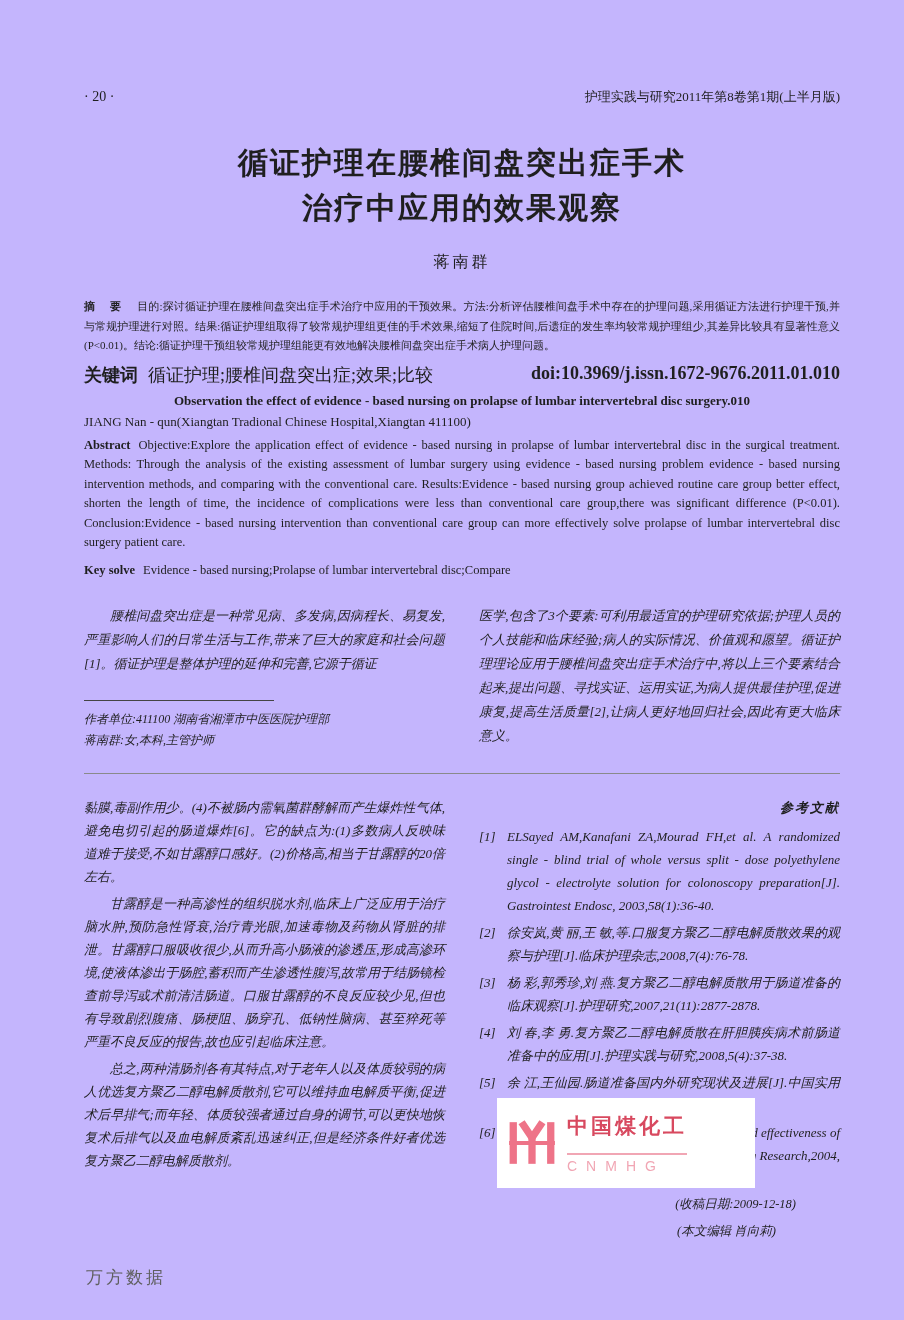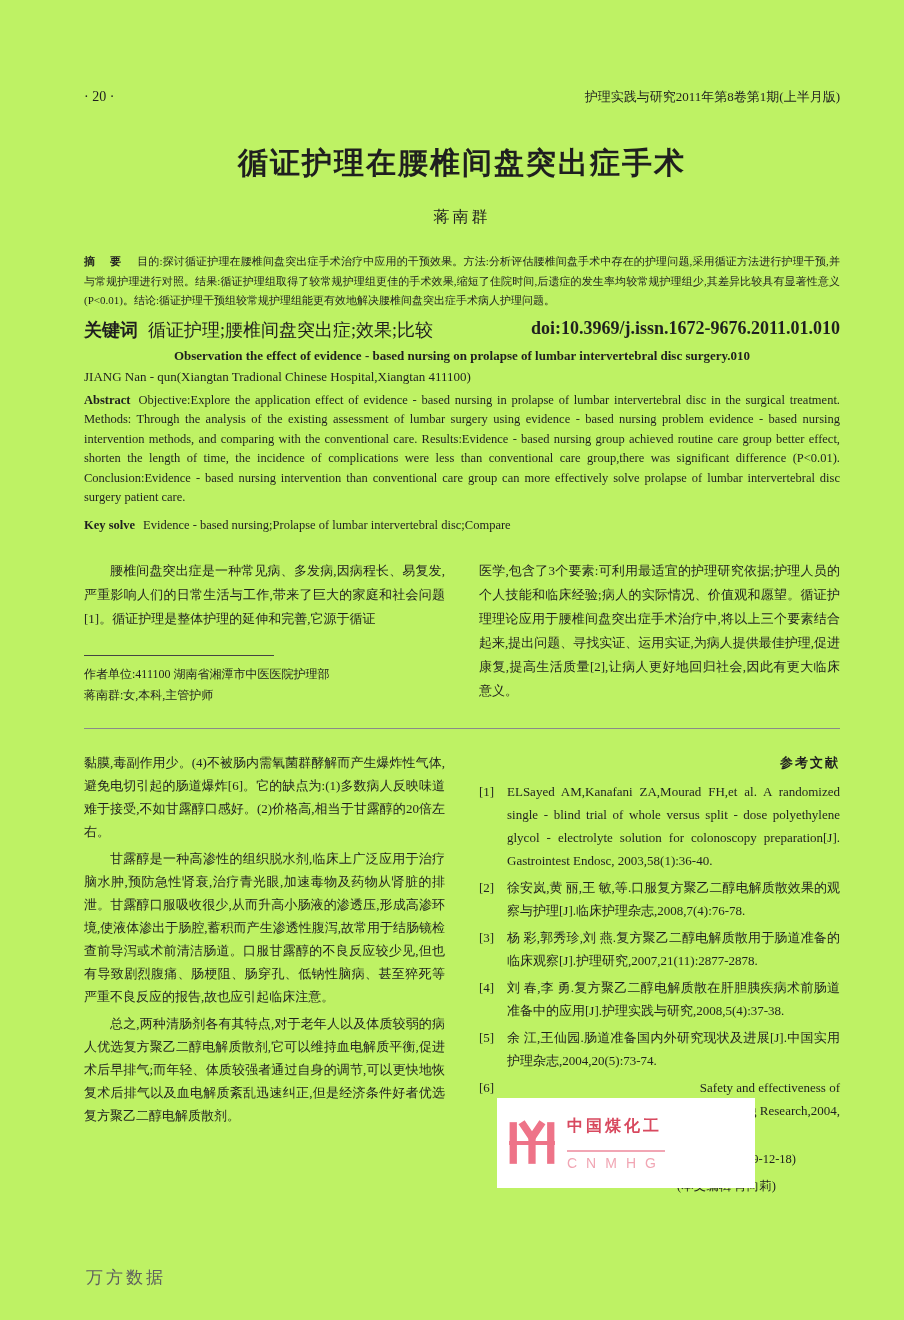--- a/index.html
+++ b/index.html
@@ -1,19 +1,19 @@
 <!DOCTYPE html>
 <html><head>
 <meta charset="utf-8">
 <style>
   * { margin:0; padding:0; box-sizing:border-box; }
   html,body { background:#d9d9d9; }
   .page {
     width:904px; height:1320px; margin:0 auto; position:relative;
-    background:#bef264; color:#1f1f1f; overflow:hidden;
+    background:#c4b5fd; color:#1f1f1f; overflow:hidden;
     font-family:"Liberation Serif","DejaVu Serif",serif;
   }
   .inner { position:absolute; left:84px; top:88px; width:756px; }
 
   .header { display:flex; justify-content:space-between; align-items:baseline; font-size:14px; }
   .header .journal { font-size:13px; }
 
   .title { text-align:center; font-weight:bold; font-size:30px; margin-top:34px; line-height:1.5; letter-spacing:2px; }
   .title span { display:block; }
 
@@ -26,21 +26,21 @@
   .kw-line .kw-label { font-weight:bold; margin-right:10px; }
   .kw-line .doi { font-weight:bold; }
 
   .en-title { font-weight:bold; font-size:13px; margin-top:6px;text-align:center; }
   .en-authors { font-size:13px; margin-top:5px; }
   .en-abstract { font-size:12.5px; line-height:19.5px; text-align:justify; margin-top:6px; }
   .en-abstract .label { font-weight:bold; margin-right:8px; }
   .en-kw { font-size:12.5px; margin-top:10px; }
   .en-kw .label { font-weight:bold; margin-right:8px; }
 
-  .twocol { display:flex; gap:34px; }
+  .twocol { display:flex; gap:34px;font-style:italic; }
   .twocol .col { flex:1; min-width:0; font-size:13px; line-height:24px; text-align:justify; }
   .intro { margin-top:26px; }
   .indent { text-indent:2em; }
 
   .affil-rule { width:190px; border-top:1px solid #444; margin-top:24px; }
   .affil { font-size:12px; line-height:21px; margin-top:8px; }
 
   .divider { border-top:1px solid #8a8a8a; margin-top:22px; }
 
   .bottom { margin-top:22px; }
@@ -56,38 +56,39 @@
   .ref6-lines .frag { text-align:right; }
 
   .received { text-align:right; padding-right:44px; margin-top:26px; font-size:12.5px; }
   .editor { text-align:right; padding-right:64px; margin-top:4px; font-size:12.5px; }
 
   .watermark {
     position:absolute; left:497px; top:1098px; width:258px; height:90px;
     background:#ffffff; display:flex; align-items:center; gap:10px; padding:8px 10px;
   }
   .wm-text { display:flex; flex-direction:column; }
-  .wm-cn { font-size:16px; font-weight:bold; letter-spacing:3px; font-family:"Liberation Sans",sans-serif; }
+  .wm-cn { font-size:21px; font-weight:bold; letter-spacing:3px; font-family:"Liberation Sans",sans-serif; }
   .wm-en { font-size:14px; letter-spacing:9px; margin-top:13px; padding-top:3px; border-top:2px solid; font-family:"Liberation Sans",sans-serif; }
 
   .wanfang { position:absolute; left:86px; top:1266px; font-size:17px; color:#5f5f5f; letter-spacing:3px; font-family:"Liberation Sans",sans-serif; }
 </style>
 </head>
 <body>
 
 <div class="page">
   <div class="inner">
 
     <div class="header">
       <span>· 20 ·</span>
       <span class="journal">护理实践与研究2011年第8卷第1期(上半月版)</span>
     </div>
 
     <h1 class="title">
       <span>循证护理在腰椎间盘突出症手术</span>
+      <span>治疗中应用的效果观察</span>
     </h1>
 
     <div class="author">蒋南群</div>
 
     <p class="abstract">
       <span class="label">摘  要</span><span>目的:探讨循证护理在腰椎间盘突出症手术治疗中应用的干预效果。方法:分析评估腰椎间盘手术中存在的护理问题,采用循证方法进行护理干预,并与常规护理进行对照。结果:循证护理组取得了较常规护理组更佳的手术效果,缩短了住院时间,后遗症的发生率均较常规护理组少,其差异比较具有显著性意义(P&lt;0.01)。结论:循证护理干预组较常规护理组能更有效地解决腰椎间盘突出症手术病人护理问题。</span>
     </p>
 
     <div class="kw-line">
       <span><span class="kw-label">关键词</span><span>循证护理;腰椎间盘突出症;效果;比较</span></span>

